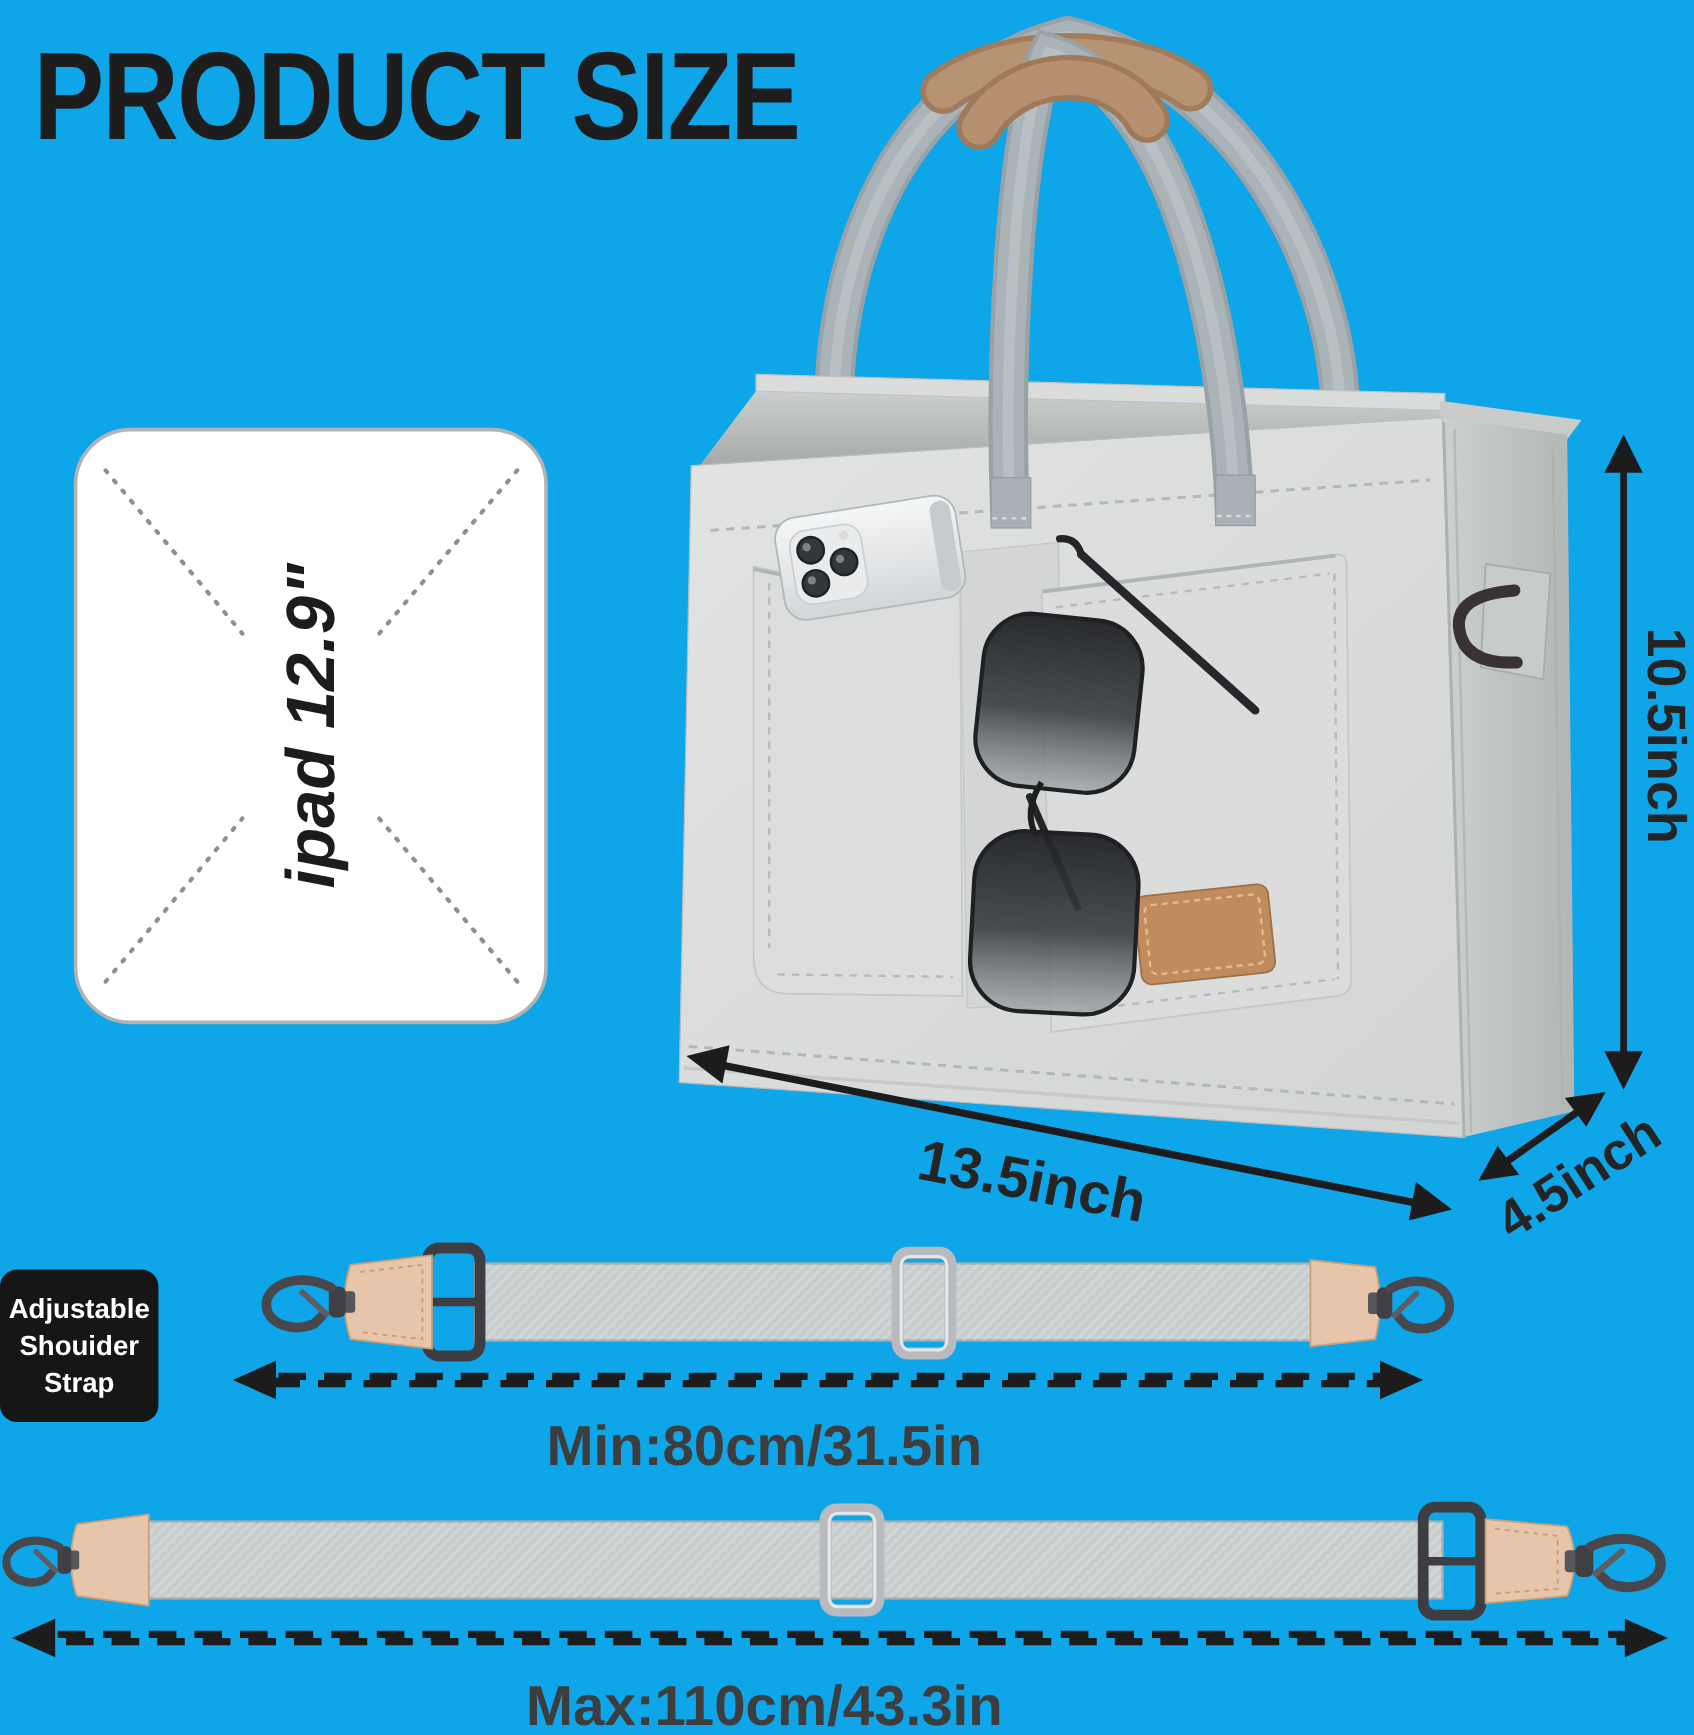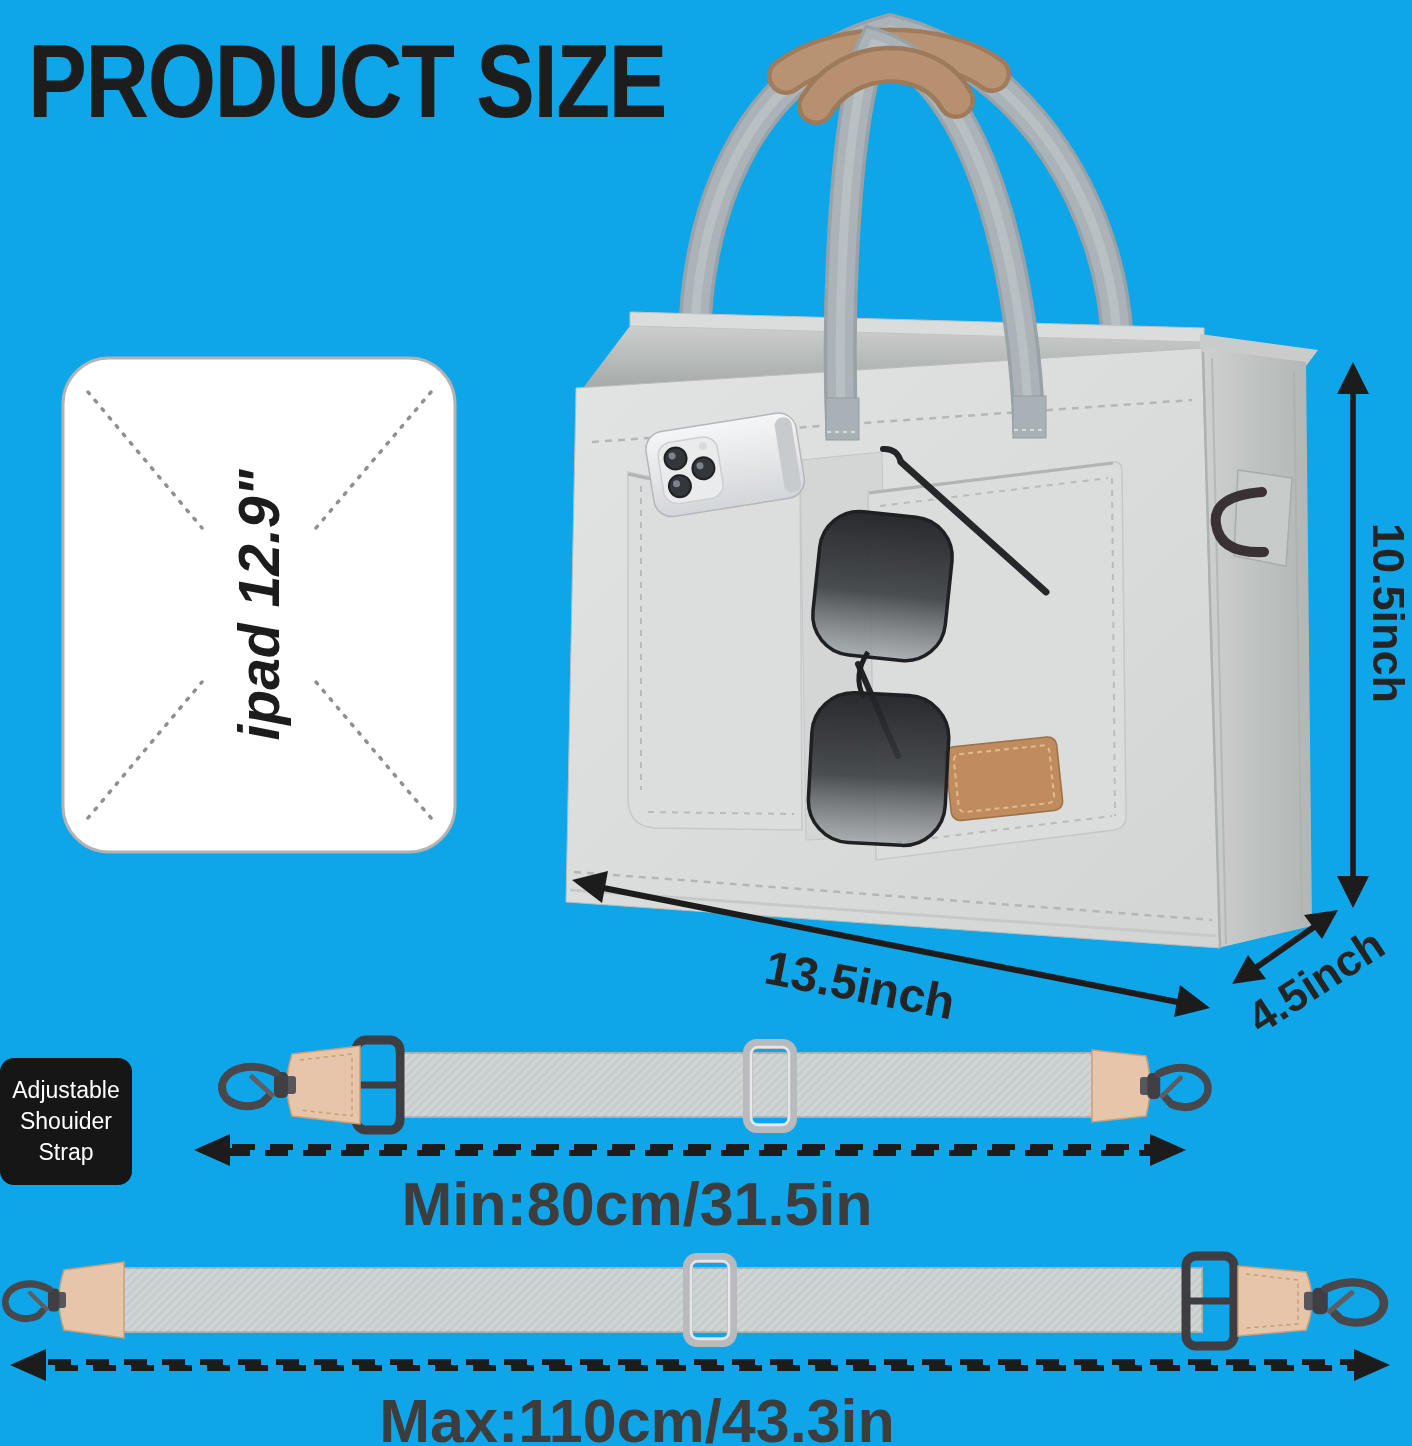--- a/index.html
+++ b/index.html
@@ -8,26 +8,26 @@
   #artwork{position:absolute;left:0;top:0;}
   .lbl{position:absolute;white-space:nowrap;}
   .title{left:28px;top:22px;font-size:104px;font-weight:bold;color:#1d1d1d;
          letter-spacing:-2px;transform:scaleX(0.85);transform-origin:left top;}
   .ipad-label{left:259px;top:605px;font-size:57px;font-style:italic;font-weight:600;color:#1c1c1c;
          transform:translate(-50%,-50%) rotate(-90deg);}
   .dim{font-weight:bold;color:#242424;}
   .dim-height{left:1388px;top:613px;font-size:45px;transform:translate(-50%,-50%) rotate(90deg);}
   .dim-width{left:860px;top:985px;font-size:48px;transform:translate(-50%,-50%) rotate(11deg);}
   .dim-depth{left:1316px;top:981px;font-size:44px;transform:translate(-50%,-50%) rotate(-33deg);}
-  .measure{font-weight:bold;color:#3d3d3d;font-size:61px;transform:translate(-50%,-50%);}
+  .measure{font-weight:bold;color:#3d3d3d;font-size:47px;transform:translate(-50%,-50%);}
   .measure-min{left:637px;top:1204px;}
   .measure-max{left:637px;top:1421px;}
   .badge{position:absolute;left:0;top:1058px;width:132px;height:127px;background:#161616;
          border-radius:14px;display:flex;flex-direction:column;align-items:center;justify-content:center;
-         color:#ffffff;font-size:23px;font-weight:normal;line-height:1.34;text-align:center;}
+         color:#ffffff;font-size:23px;font-weight:bold;line-height:1.34;text-align:center;}
 </style>
 </head>
 <body>
 
 <div id="stage">
 
   <svg id="artwork" width="1412" height="1446" viewBox="0 0 1412 1446">
     <defs>
       <linearGradient id="frontGrad" x1="0" y1="0" x2="1" y2="1">
         <stop offset="0" stop-color="#e2e4e3"></stop>

